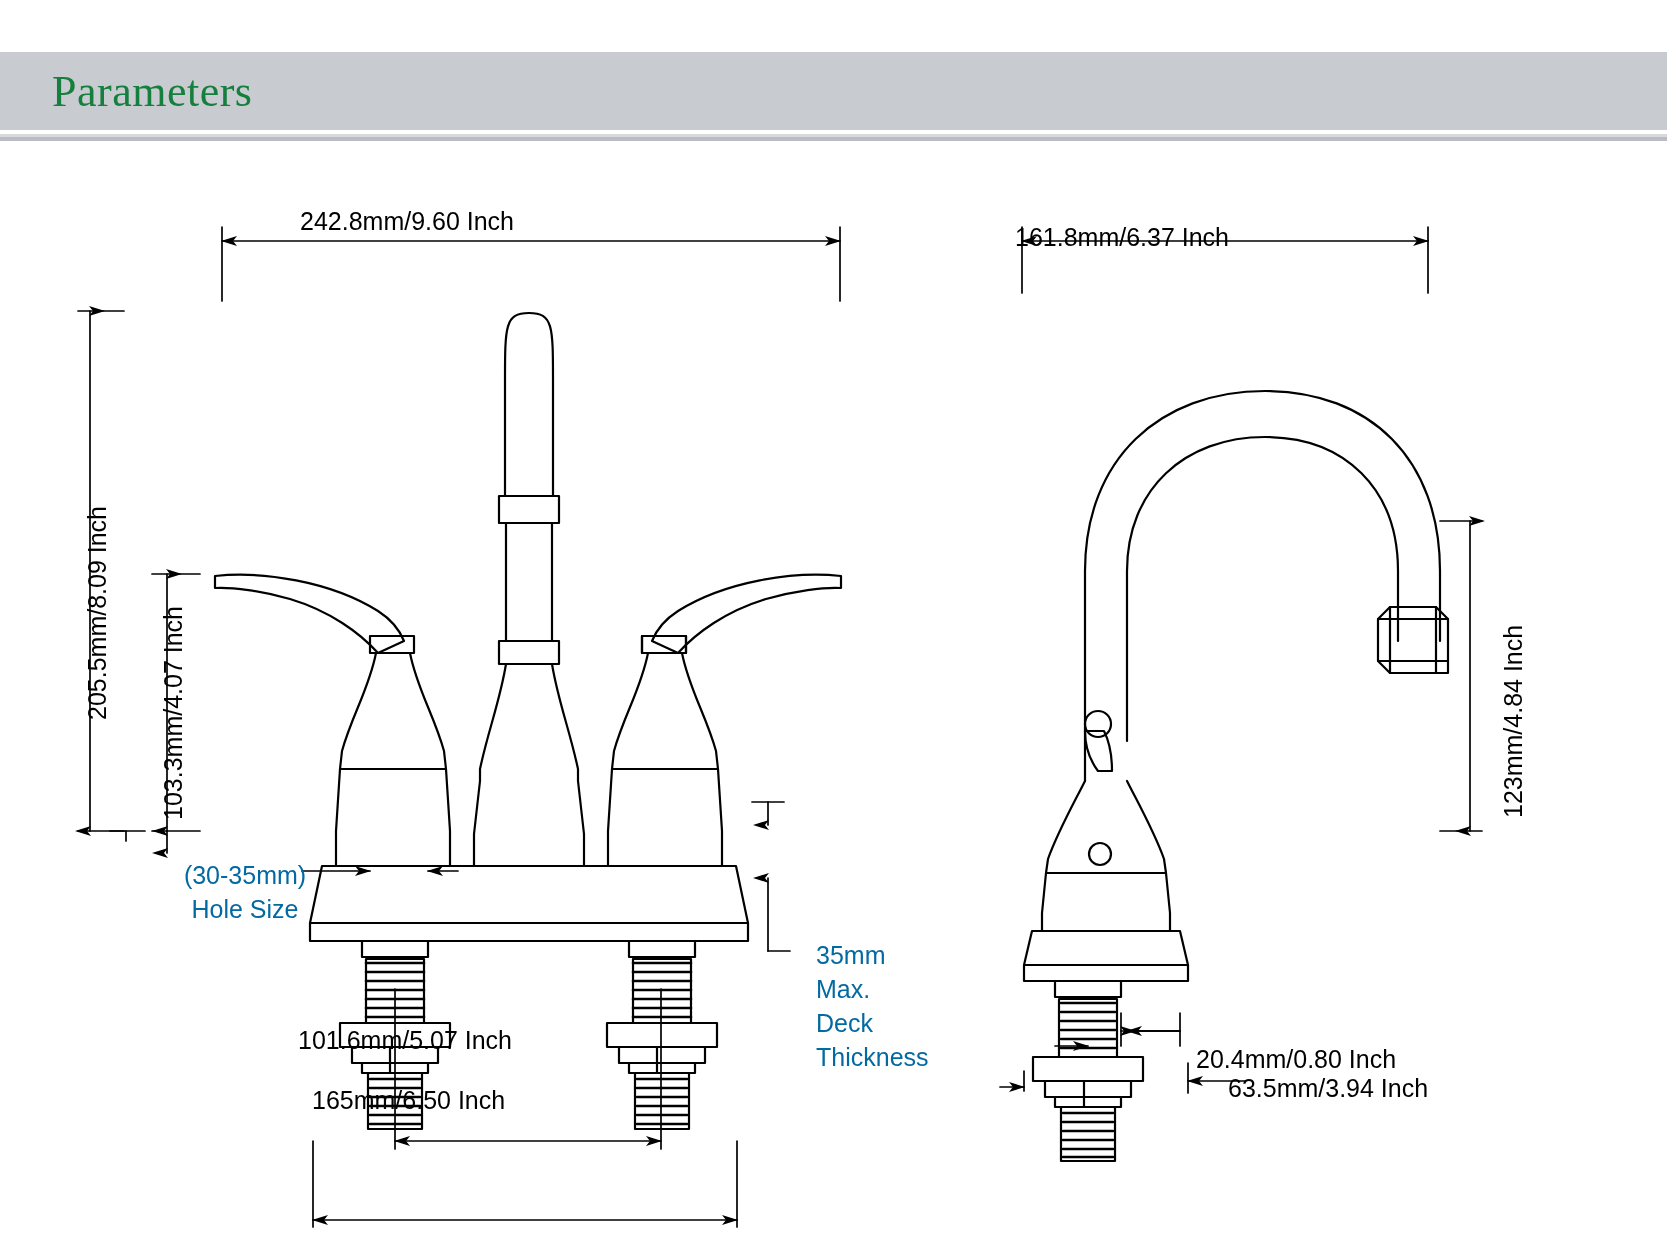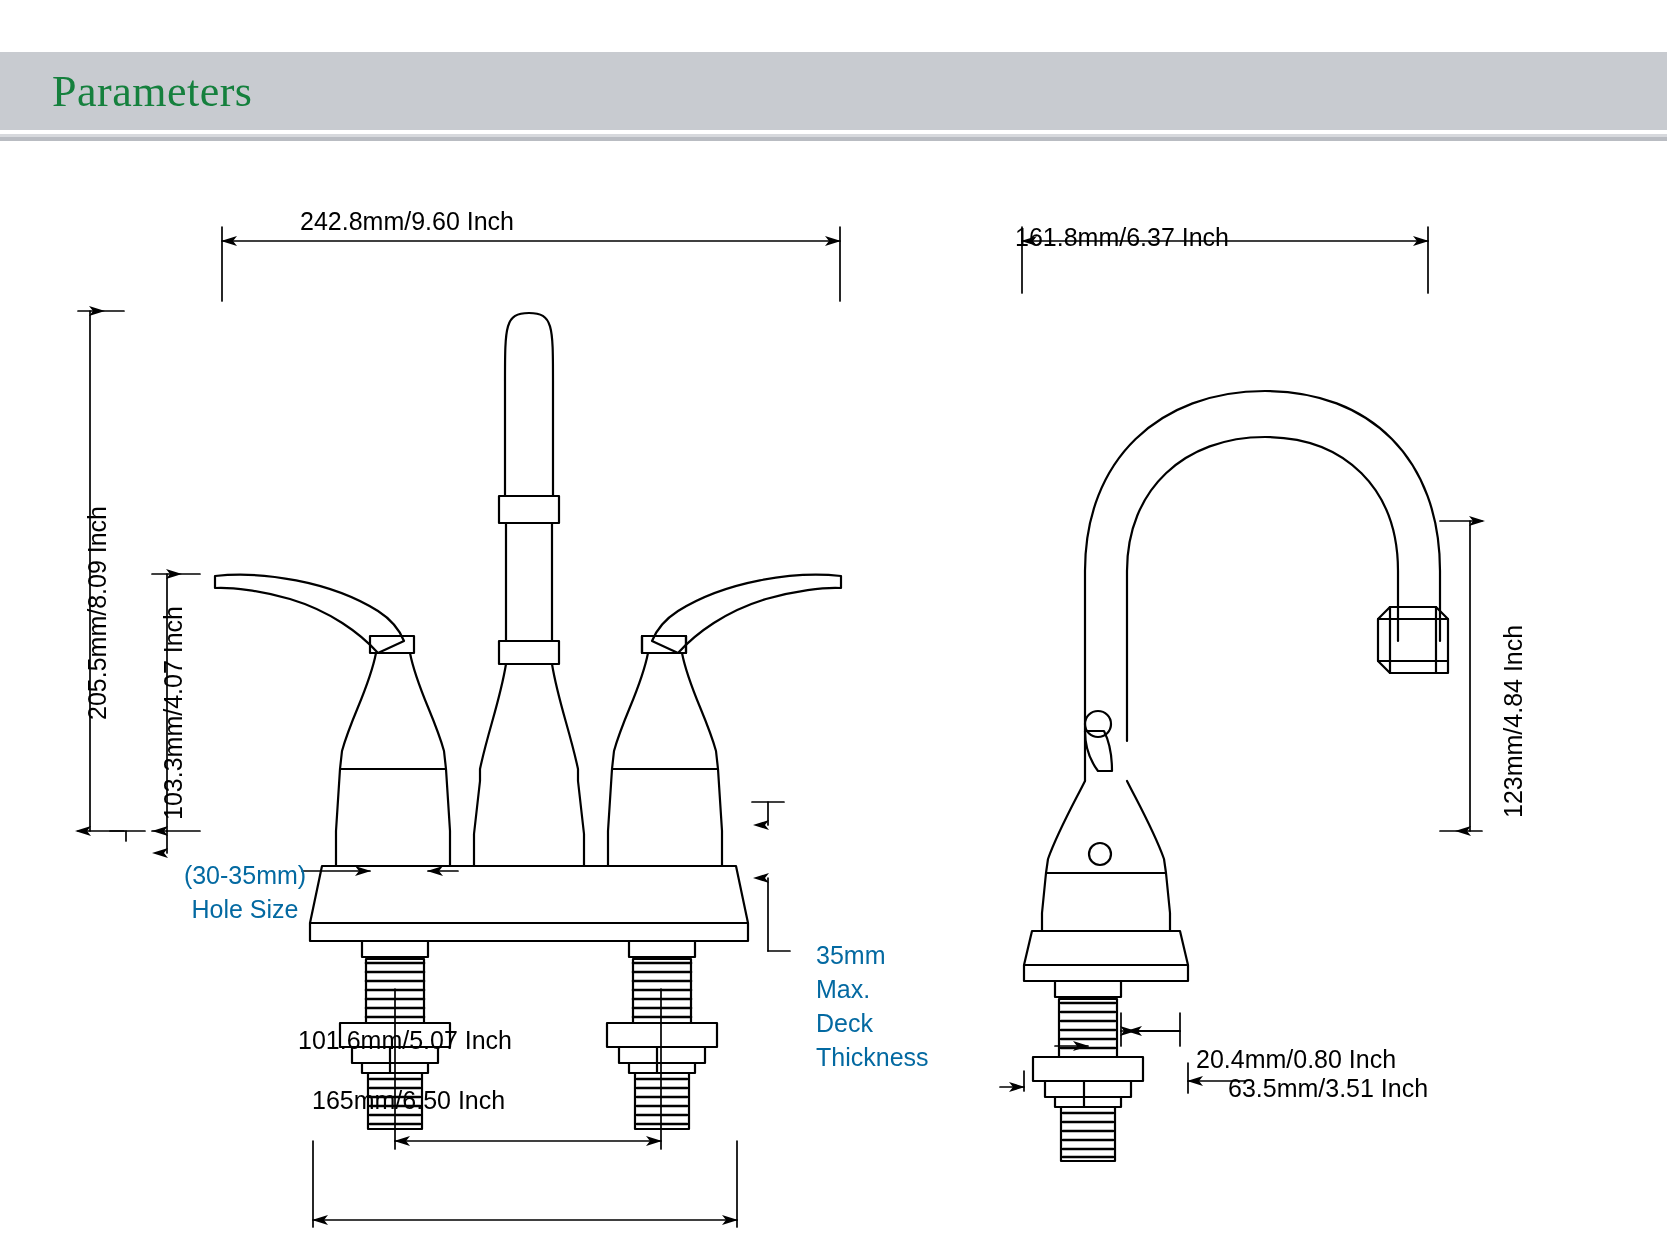--- a/index.html
+++ b/index.html
@@ -298,13 +298,13 @@
   <div>Deck</div>
   <div>Thickness</div>
 </div>
 
 <div class="dim center" style="left:1015px;top:222px;width:420px;">161.8mm/6.37 Inch</div>
 
 <div class="dim vert" style="left:1498px;top:818px;transform:rotate(-90deg);">123mm/4.84 Inch</div>
 
 <div class="dim" style="left:1196px;top:1018px;margin-top:26px;">20.4mm/0.80 Inch</div>
 
-<div class="dim" style="left:1228px;top:1073px;">63.5mm/3.51 Inch</div>
+<div class="dim" style="left:1228px;top:1073px;">63.5mm/3.94 Inch</div>
 
 </body></html>

